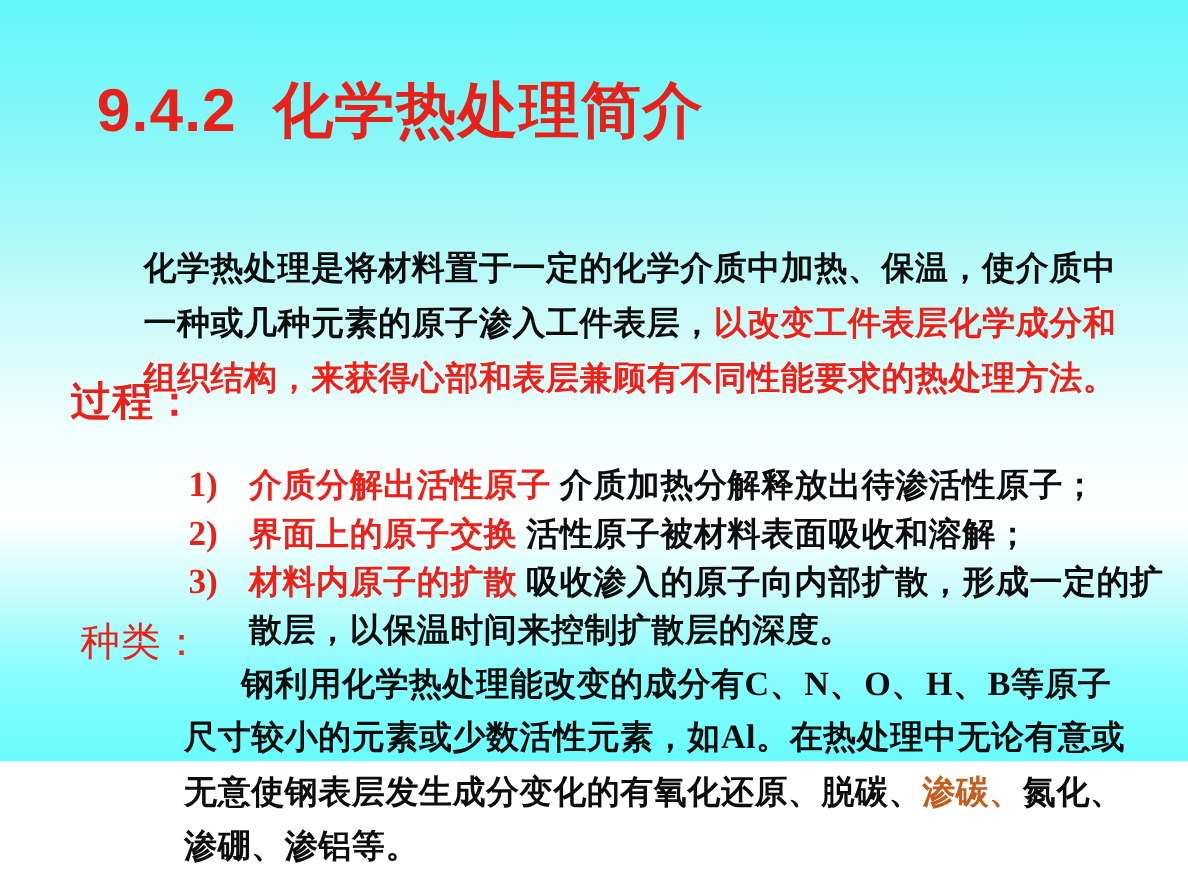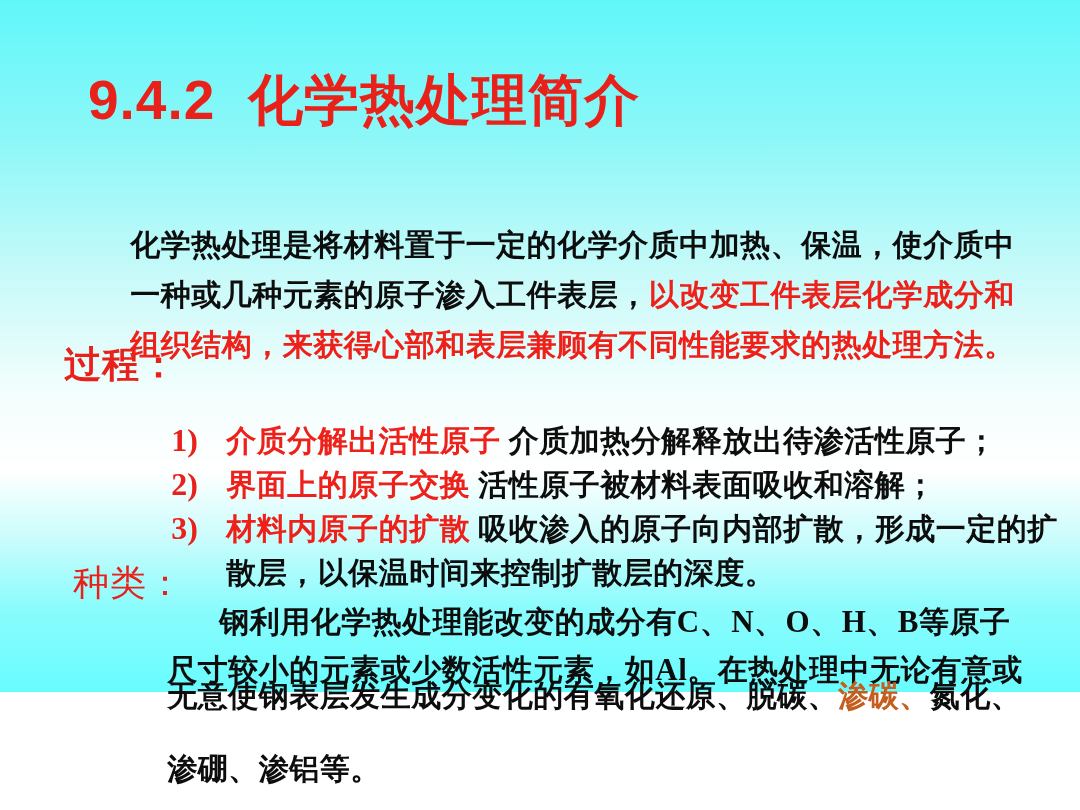--- a/index.html
+++ b/index.html
@@ -37,21 +37,21 @@
   }
   .term{color:#ee2019;margin-right:8px;letter-spacing:0.5px;}
   .desc{color:#0d0d0d;letter-spacing:0.5px;}
   .types-head{
     left:73px;top:559px;
     font-size:36px;font-weight:normal;color:#e8211a;letter-spacing:1px;
   }
   .types{font-size:30px;font-weight:bold;letter-spacing:0.5px;}
   .t1{left:184px;top:567px}
   .t2{left:132px;top:616px}
-  .t3{left:132px;top:642px}
+  .t3{left:132px;top:666px}
   .t4{left:132px;top:715px}
   .latin{font-family:"Liberation Serif",serif;font-size:31px;color:#0d0d0d;}
 </style>
 </head>
 <body>
 
 <div class="slide">
 
   <div class="abs title">9.4.2  化学热处理简介</div>
 

